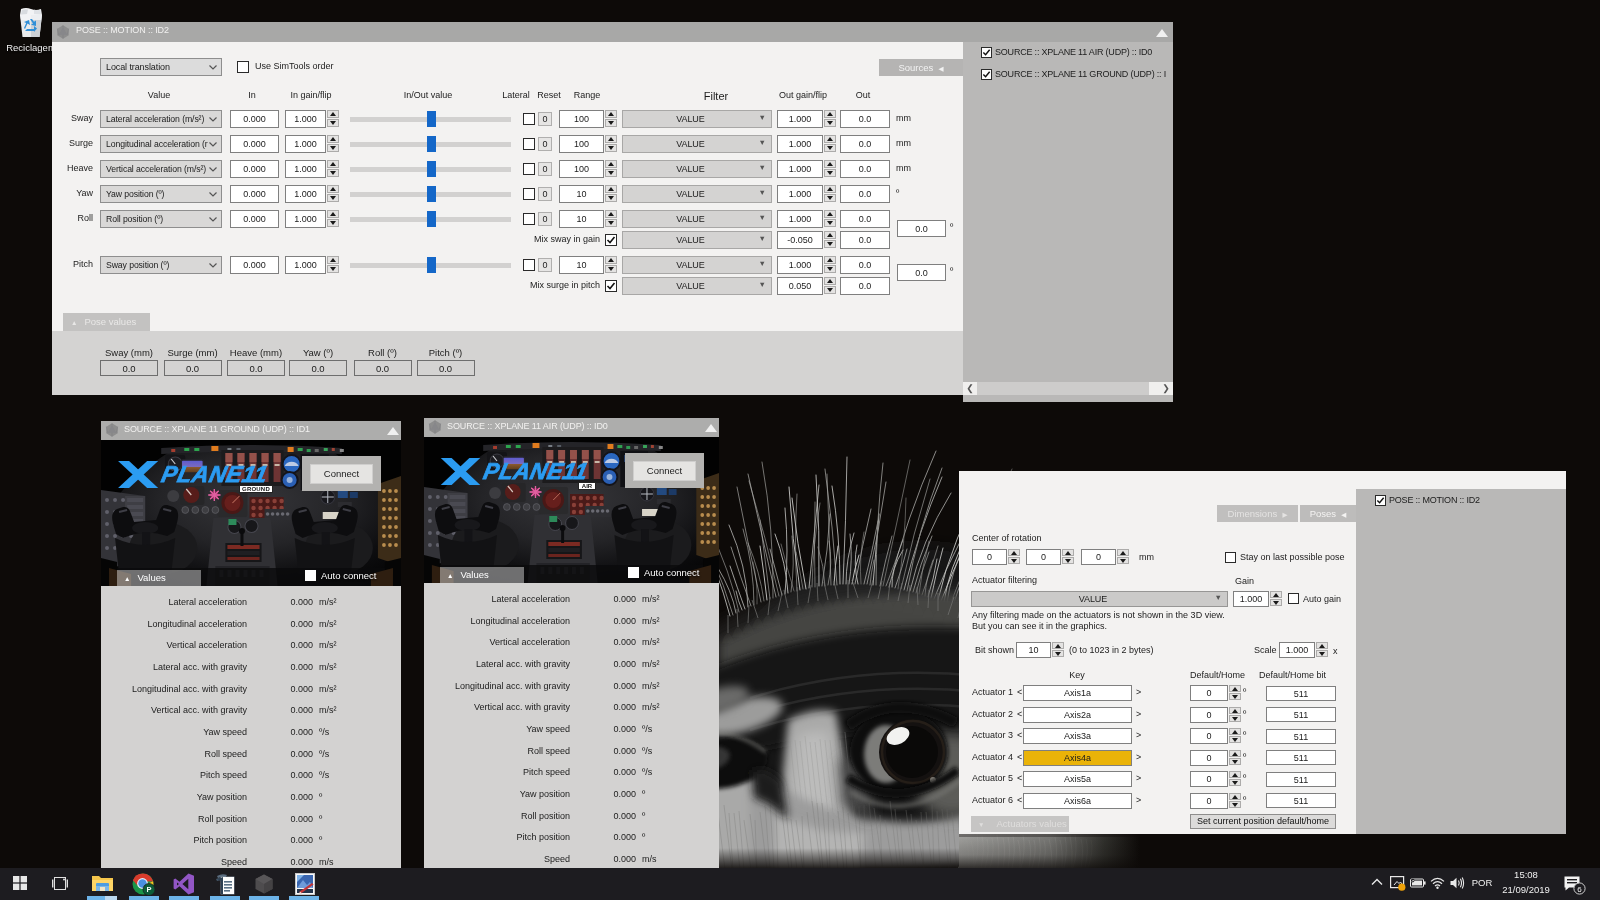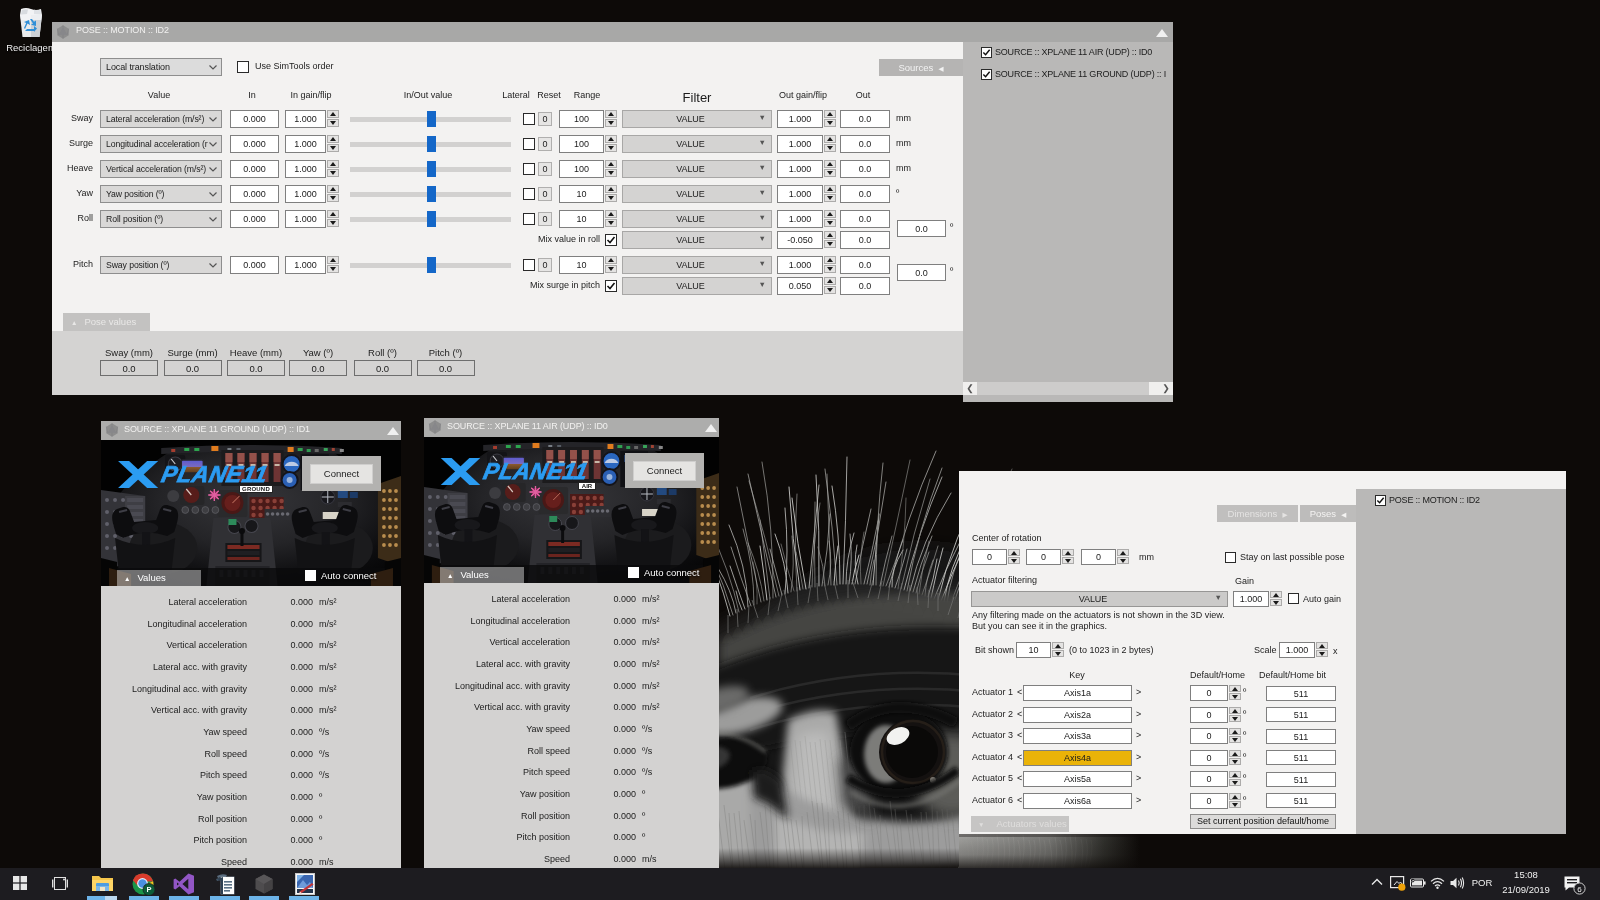--- a/index.html
+++ b/index.html
@@ -371,21 +371,21 @@
     <div class="chk" style="left:185px;top:39px;width:12px;height:12px"></div>
     <div class="lab" style="left:203px;top:39px;text-align:left;font-size:9px;color:#1c1c1c;">Use SimTools order</div>
     <div style="position:absolute;left:827px;top:37px;width:84px;height:17px;background:#b5b4b3;color:#f2f2f2;font-size:9.5px;line-height:17px;text-align:center">Sources&nbsp;&nbsp;<span style="font-size:6.5px">◀</span></div>
     <div class="lab" style="left:55px;top:68px;width:104px;text-align:center;font-size:9px;color:#1c1c1c;">Value</div>
     <div class="lab" style="left:176px;top:68px;width:48px;text-align:center;font-size:9px;color:#1c1c1c;">In</div>
     <div class="lab" style="left:225px;top:68px;width:68px;text-align:center;font-size:9px;color:#1c1c1c;">In gain/flip</div>
     <div class="lab" style="left:324px;top:68px;width:104px;text-align:center;font-size:9px;color:#1c1c1c;">In/Out value</div>
     <div class="lab" style="left:442px;top:68px;width:44px;text-align:center;font-size:9px;color:#1c1c1c;">Lateral</div>
     <div class="lab" style="left:479px;top:68px;width:36px;text-align:center;font-size:9px;color:#1c1c1c;">Reset</div>
     <div class="lab" style="left:506px;top:68px;width:58px;text-align:center;font-size:9px;color:#1c1c1c;">Range</div>
-    <div class="lab" style="left:570px;top:68px;width:150px;text-align:center;font-size:13px;color:#1c1c1c;">Filter</div>
+    <div class="lab" style="left:589px;top:68px;width:150px;text-align:center;font-size:11px;color:#1c1c1c;">Filter</div>
     <div class="lab" style="left:717px;top:68px;width:68px;text-align:center;font-size:9px;color:#1c1c1c;">Out gain/flip</div>
     <div class="lab" style="left:783px;top:68px;width:56px;text-align:center;font-size:9px;color:#1c1c1c;">Out</div>
     <div class="lab" style="left:0px;top:91px;width:41px;text-align:right;font-size:9px;color:#1c1c1c;">Sway</div>
     <div class="combo" style="left:48px;top:88px;width:122px;height:18px;background:#d9d8d7;border-color:#8e8e8e">
       <div style="position:absolute;left:5px;right:13px;top:0;bottom:0;line-height:16px;font-size:8.7px;letter-spacing:-0.1px;color:#1c1c1c;text-align:left;white-space:nowrap;overflow:hidden">Lateral acceleration (m/s²)</div>
       <svg class="chevs" viewBox="0 0 8 5" style="width:8px;height:5px">
         <polyline points="0.5,0.5 4,4 7.5,0.5" fill="none" stroke="#555" stroke-width="1.2"></polyline>
       </svg>
     </div>
     <div class="fld" style="left:178px;top:88px;width:49px;height:18px;line-height:17px;font-size:9px;background:#ffffff;color:#1a1a1a;border-color:#7f7f7f">0.000</div>
@@ -599,21 +599,21 @@
     <div class="spinbtns" style="left:772px;top:188px;width:12px;height:18px">
       <div class="sb" style="height:8px">
         <div class="tri-up"></div>
       </div>
       <div class="sb" style="height:8px;margin-top:1px">
         <div class="tri-dn"></div>
       </div>
     </div>
     <div class="fld" style="left:788px;top:188px;width:50px;height:18px;line-height:17px;font-size:9px;background:#ffffff;color:#1a1a1a;border-color:#7f7f7f">0.0</div>
     <div class="lab" style="left:844px;top:191px;text-align:left;font-size:9px;color:#1c1c1c;"></div>
-    <div class="lab" style="left:380px;top:212px;width:168px;text-align:right;font-size:9px;color:#1c1c1c;">Mix value in roll</div>
+    <div class="lab" style="left:380px;top:212px;width:168px;text-align:right;font-size:9px;color:#1c1c1c;">Mix sway in gain</div>
     <div class="chk" style="left:553px;top:212px;width:12px;height:12px">
       <svg viewBox="0 0 10 10" style="display:block;width:100%;height:100%">
         <polyline points="1.5,5 4,7.5 8.5,2" fill="none" stroke="#111" stroke-width="1.6"></polyline>
       </svg>
     </div>
     <div class="combo" style="left:570px;top:209px;width:150px;height:18px;background:#d4d3d2;border-color:#a8a7a6">
       <div style="position:absolute;left:0;right:13px;top:0;bottom:0;line-height:16px;font-size:9px;letter-spacing:-0.1px;color:#1c1c1c;text-align:center;white-space:nowrap;overflow:hidden">VALUE</div>
       <span class="chevt">▼</span>
     </div>
     <div class="fld" style="left:725px;top:209px;width:46px;height:18px;line-height:17px;font-size:9px;background:#ffffff">-0.050</div>

